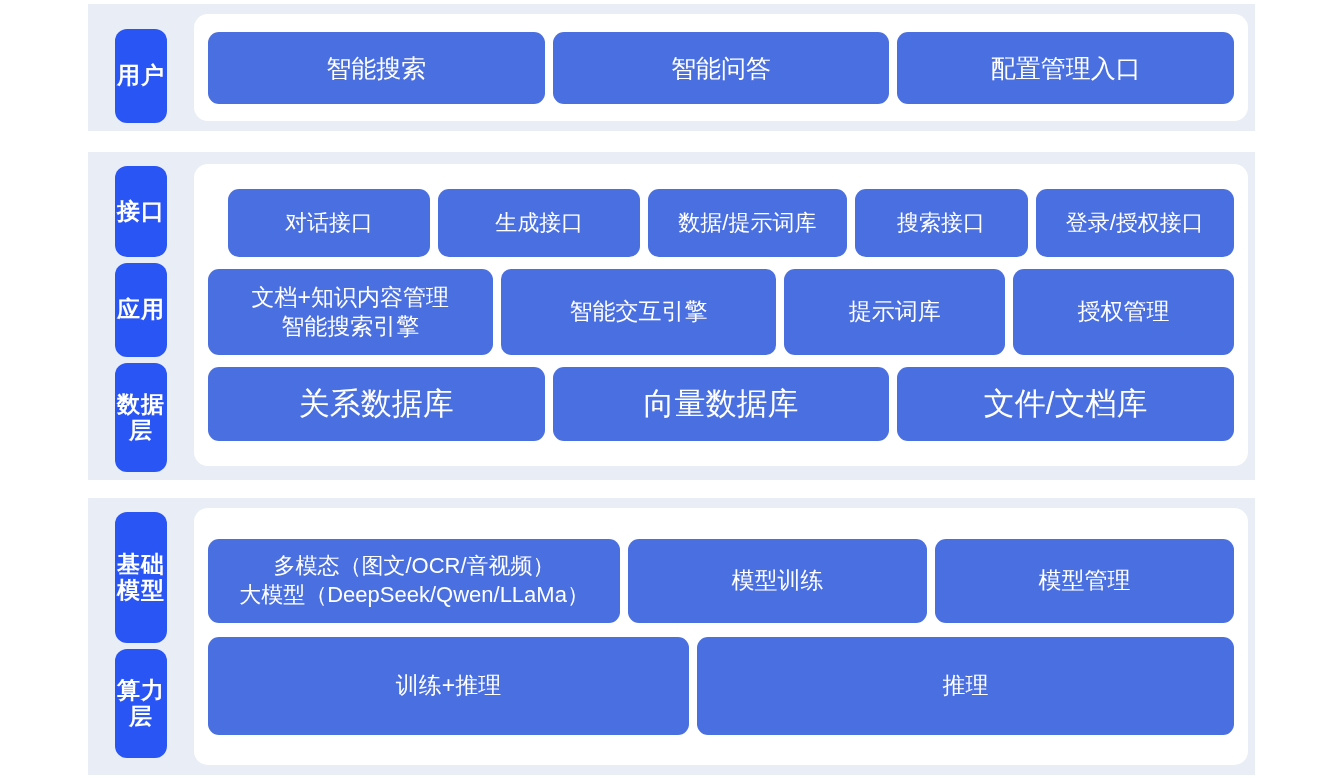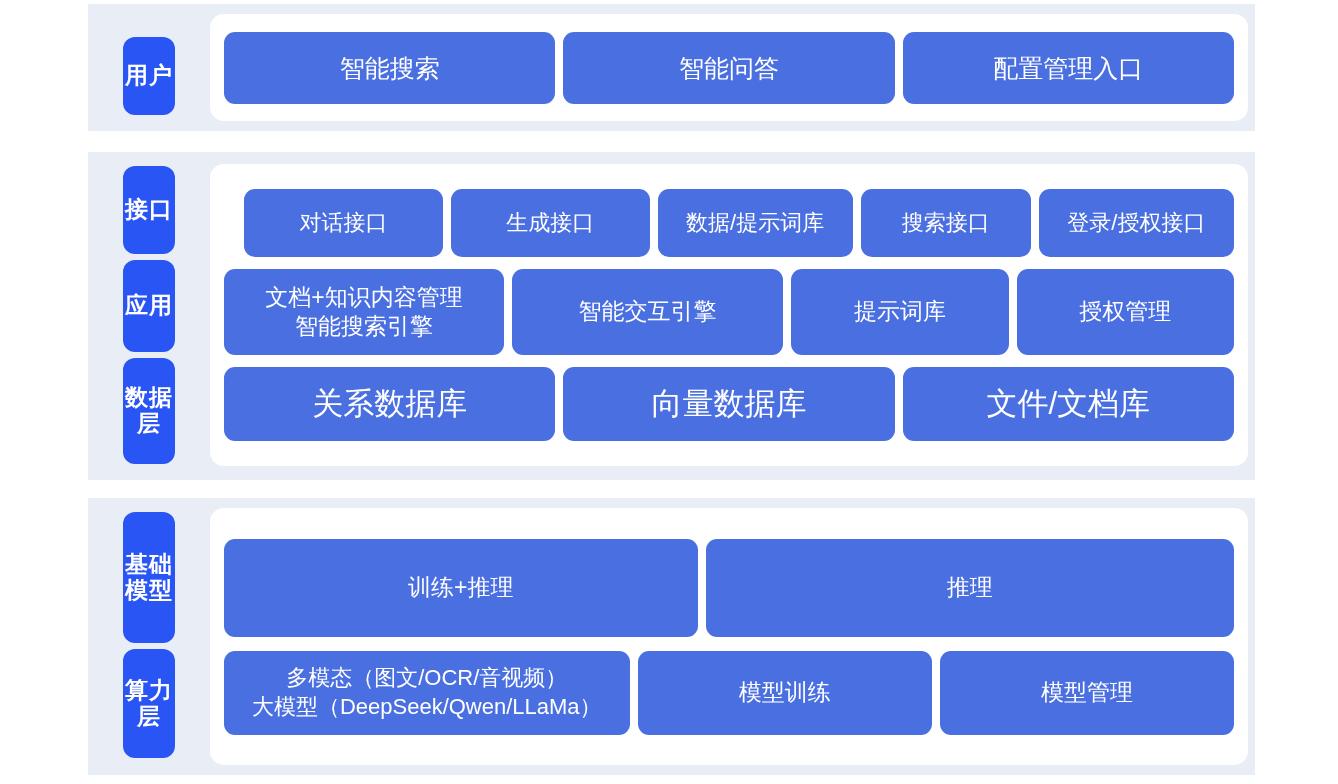--- a/index.html
+++ b/index.html
@@ -33,21 +33,21 @@
   .band-middle { top: 152px; height: 328px; }
   .band-infra  { top: 498px; height: 277px; }
 
   
   .tabcol {
     position: relative;
     width: 90px;
     flex: 0 0 90px;
     display: flex;
     flex-direction: column;
-    padding: 16px;
+    padding: 8px;
   }
   .tab {
     background: #2a55f5;
     border-radius: 12px;
     color: #ffffff;
     font-size: 23px;
     font-weight: bold;
     line-height: 1.12;
     letter-spacing: 1px;
     width: 52px;
@@ -119,21 +119,21 @@
   .box .line { display: block; white-space: nowrap; }
 
   
   .row-if .box:nth-child(1) { flex-grow: 1.02; margin-left: 20px; }
   .row-if .box:nth-child(2) { flex-grow: 1.02; }
   .row-if .box:nth-child(3) { flex-grow: 1.0; }
   .row-if .box:nth-child(4) { flex-grow: 0.86; }
   .row-if .box:nth-child(5) { flex-grow: 1.0; }
 
   .row-app .box:nth-child(1) { flex-grow: 1.18; }
-  .row-app .box:nth-child(2) { flex-grow: 1.14; }
+  .row-app .box:nth-child(2) { flex-grow: 1.14; border-radius: 10px; }
   .row-app .box:nth-child(3) { flex-grow: 0.9; }
   .row-app .box:nth-child(4) { flex-grow: 0.9; }
 
   .row-model .box:nth-child(1) { flex-grow: 1.4; font-size: 22px; }
   .row-model .box:nth-child(2) { flex-grow: 1.0; }
   .row-model .box:nth-child(3) { flex-grow: 1.0; }
 
   .row-comp .box:nth-child(1) { flex-grow: 1.0; }
   .row-comp .box:nth-child(2) { flex-grow: 1.12; }
 </style>
@@ -232,40 +232,40 @@
     <div class="tabcol">
       <div class="tab tab-base">
         <span>基础模型</span>
       </div>
       <div class="tab tab-comp">
         <span>算力层</span>
       </div>
     </div>
     <div class="panel">
 
-      <div class="row row-comp">
-        <div class="box">
-          <span class="line">训练+推理</span>
-        </div>
-        <div class="box">
-          <span class="line">推理</span>
-        </div>
-      </div>
-
       <div class="row row-model">
         <div class="box">
           <span>
             <span class="line">多模态（图文/OCR/音视频）</span>
             <span class="line">大模型（DeepSeek/Qwen/LLaMa）</span>
           </span>
         </div>
         <div class="box">
           <span class="line">模型训练</span>
         </div>
         <div class="box">
           <span class="line">模型管理</span>
         </div>
       </div>
 
+      <div class="row row-comp">
+        <div class="box">
+          <span class="line">训练+推理</span>
+        </div>
+        <div class="box">
+          <span class="line">推理</span>
+        </div>
+      </div>
+
     </div>
   </div>
 
 </div>
 
 </body></html>

